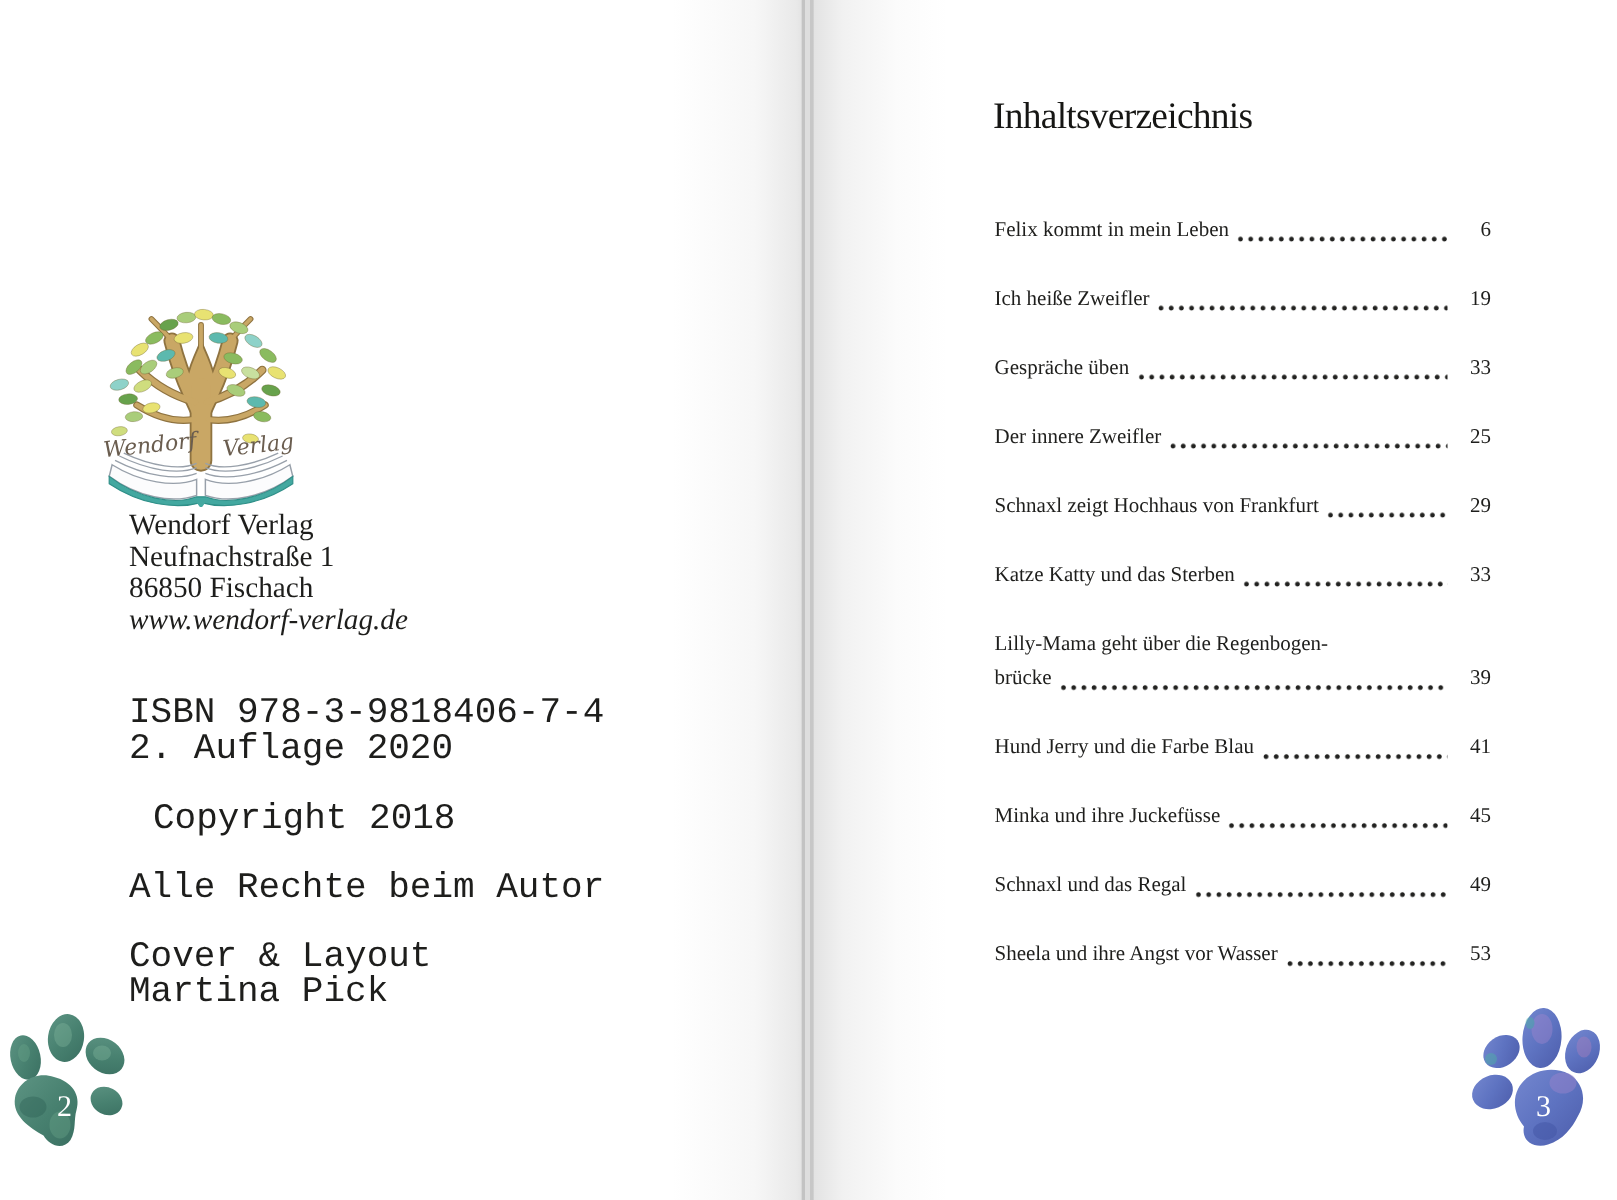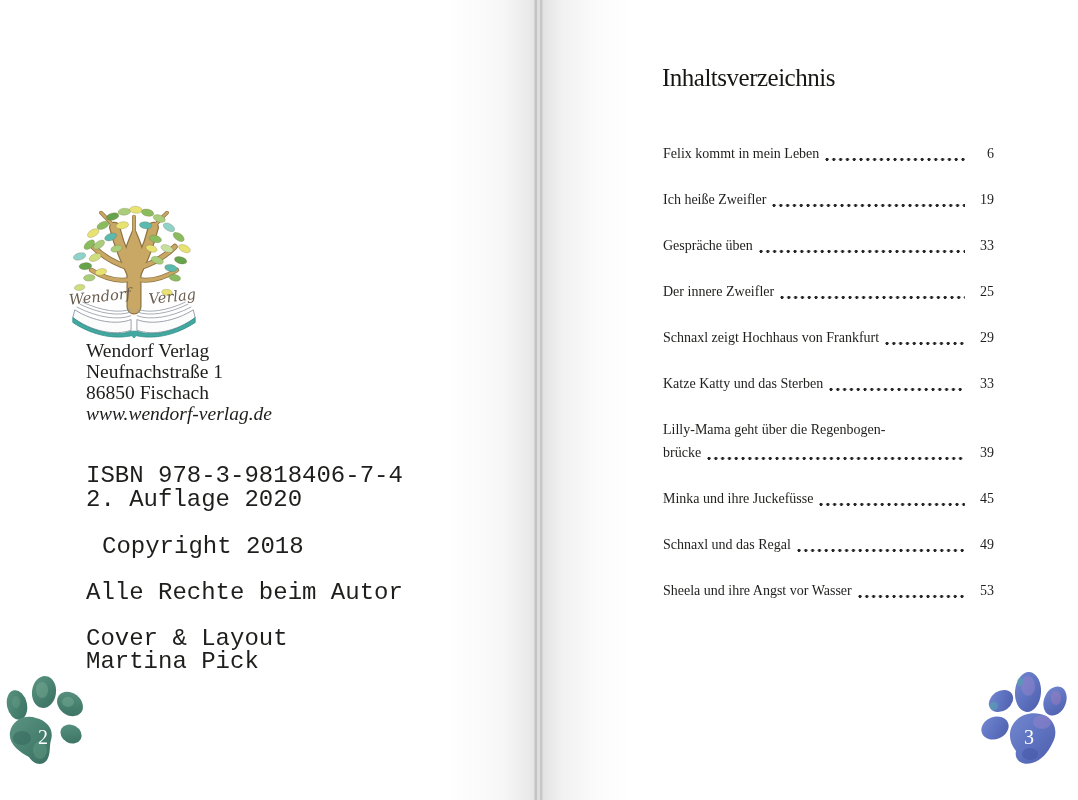--- a/index.html
+++ b/index.html
@@ -228,20 +228,25 @@
 
       <div class="toc-row wrap">
         <div>Lilly-Mama geht über die Regenbogen-</div>
         <div class="inner">
           <span class="toc-title">brücke</span>
           <span class="leader"></span>
           <span class="toc-pagenum">39</span>
         </div>
       </div>
 
+      <div class="toc-row">
+        <span class="toc-title">Hund Jerry und die Farbe Blau</span>
+        <span class="leader"></span>
+        <span class="toc-pagenum">41</span>
+      </div>
 
       <div class="toc-row">
         <span class="toc-title">Minka und ihre Juckefüsse</span>
         <span class="leader"></span>
         <span class="toc-pagenum">45</span>
       </div>
 
       <div class="toc-row">
         <span class="toc-title">Schnaxl und das Regal</span>
         <span class="leader"></span>

